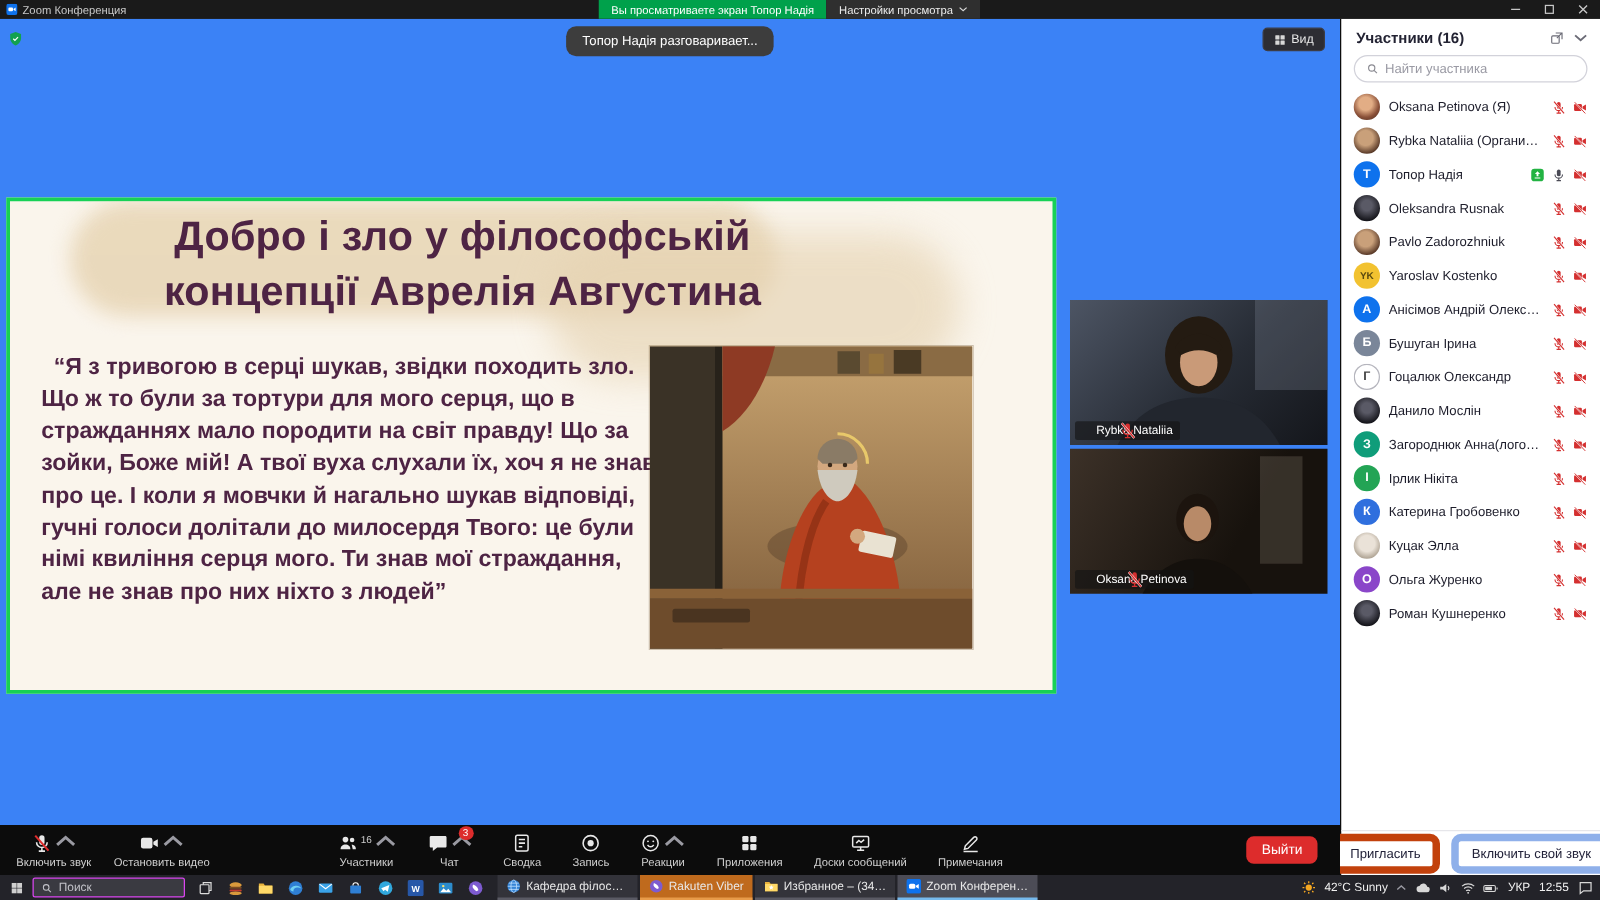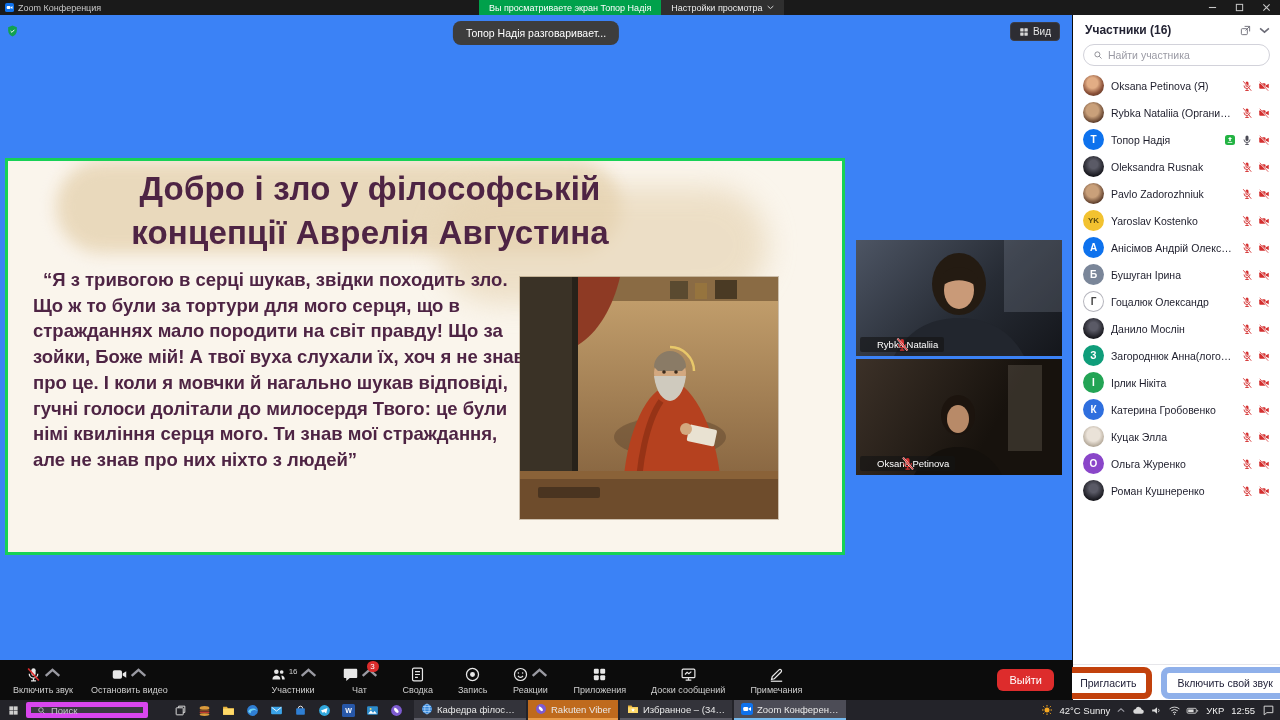--- a/index.html
+++ b/index.html
@@ -27,21 +27,21 @@
 .toast{position:absolute;left:50%;top:6px;transform:translateX(-50%);background:#3d3d3d;color:#fff;font-size:10.5px;padding:6px 13px;border-radius:8px;white-space:nowrap}
 .view-btn{position:absolute;right:12px;top:7px;background:#2d2d33;border:1px solid #3c3c44;color:#e6e6e6;font-size:10px;border-radius:4px;display:flex;align-items:center;gap:4px;padding:3px 8px}
 .view-btn .icon{width:10px;height:10px}
 
 
 .share-frame{position:absolute;left:5px;top:143px;width:840px;height:397px;border:3px solid var(--share-border,#17d156);background:var(--slide-bg,#faf5ec)}
 .slide{position:relative;width:100%;height:100%;overflow:hidden}
 .blob1{position:absolute;left:48px;top:0;width:565px;height:92px;background:#e9d8ba;border-radius:50px;filter:blur(8px);opacity:.95}
 .blob2{position:absolute;left:430px;top:26px;width:330px;height:116px;background:#e6d3b2;border-radius:60px;filter:blur(14px);opacity:.65}
 .slide-title{position:absolute;left:0;top:6px;width:724px;text-align:center;font-weight:bold;font-size:33px;line-height:44px;color:var(--slide-text,#4e2444);letter-spacing:.2px}
-.slide-quote{position:absolute;left:25px;top:106px;width:494px;font-weight:bold;font-size:18.5px;line-height:1.39;color:var(--slide-text,#4e2444);text-indent:10px}
+.slide-quote{position:absolute;left:25px;top:119px;width:494px;font-weight:bold;font-size:18.5px;line-height:1.39;color:var(--slide-text,#4e2444);text-indent:10px}
 .painting{position:absolute;left:512px;top:116px;width:258px;height:242px;box-shadow:0 0 0 1px rgba(120,95,60,.35)}
 
 
 .thumbs{position:absolute;left:856px;top:225px;width:206px}
 .thumb{position:relative;width:206px;height:116px;margin-bottom:3px;overflow:hidden;background:#15171c}
 .thumb.t1{background:linear-gradient(135deg,#4d5564 0%,#272c35 55%,#14161b 100%)}
 .thumb.t2{background:linear-gradient(120deg,#3c3128 0%,#17120d 65%)}
 .thumb svg{position:absolute;left:0;top:0;width:100%;height:100%}
 .thumb-label{position:absolute;left:4px;bottom:4px;background:rgba(20,20,20,.62);color:#fff;font-size:9.5px;padding:2px 6px 2px 4px;border-radius:2px;display:flex;align-items:center;gap:3px}
 .thumb-label .icon{width:10px;height:10px}
@@ -82,21 +82,21 @@
 .zctl .t-label{font-size:9px;color:#cfcfcf;white-space:nowrap}
 .zctl.green-label .t-label{color:#3ecb62}
 .zcount{font-size:8px;color:#cfcfcf;transform:translateY(-7px)}
 .zbadge{position:absolute;top:1px;right:8px;background:var(--danger-red,#dd2c2c);color:#fff;font-size:8px;line-height:11px;min-width:12px;text-align:center;border-radius:7px;padding:0 2px}
 .leave-btn{position:absolute;right:18px;top:50%;transform:translateY(-50%);background:var(--danger-red,#dd2c2c);color:#fff;border:none;border-radius:6px;font-size:11px;padding:5px 12px}
 
 
 .taskbar{position:absolute;left:0;top:700px;width:1280px;height:20px;background:#232329;display:flex;align-items:center;color:#e8e8e8;z-index:50}
 .start{width:26px;height:20px;display:flex;align-items:center;justify-content:center}
 .start .icon{width:11px;height:11px}
-.tsearch{width:122px;height:16px;background:#3a3a41;border:5px solid #d946ef;border-radius:2px;display:flex;align-items:center;gap:5px;padding:0 6px;margin-right:20px}
+.tsearch{width:122px;height:16px;background:#3a3a41;border:1px solid #d946ef;border-radius:2px;display:flex;align-items:center;gap:5px;padding:0 6px;margin-right:4px}
 .tsearch .icon{width:9px;height:9px}
 .tsearch span{font-size:9.5px;color:#c2c2c8}
 .pins{display:flex;height:20px}
 .pin{width:24px;height:20px;display:flex;align-items:center;justify-content:center}
 .pin .icon{width:13px;height:13px}
 .tapps{display:flex;height:20px;margin-left:6px;gap:2px}
 .tapp{display:flex;align-items:center;gap:4px;height:20px;padding:0 7px;max-width:112px;font-size:9.5px;white-space:nowrap;overflow:hidden;text-overflow:ellipsis;border-bottom:2px solid transparent}
 .tapp .icon{width:12px;height:12px;flex:none}
 .tapp span{overflow:hidden;text-overflow:ellipsis}
 .tapp.app-open{background:#33333a;border-bottom-color:#5a5a64}

